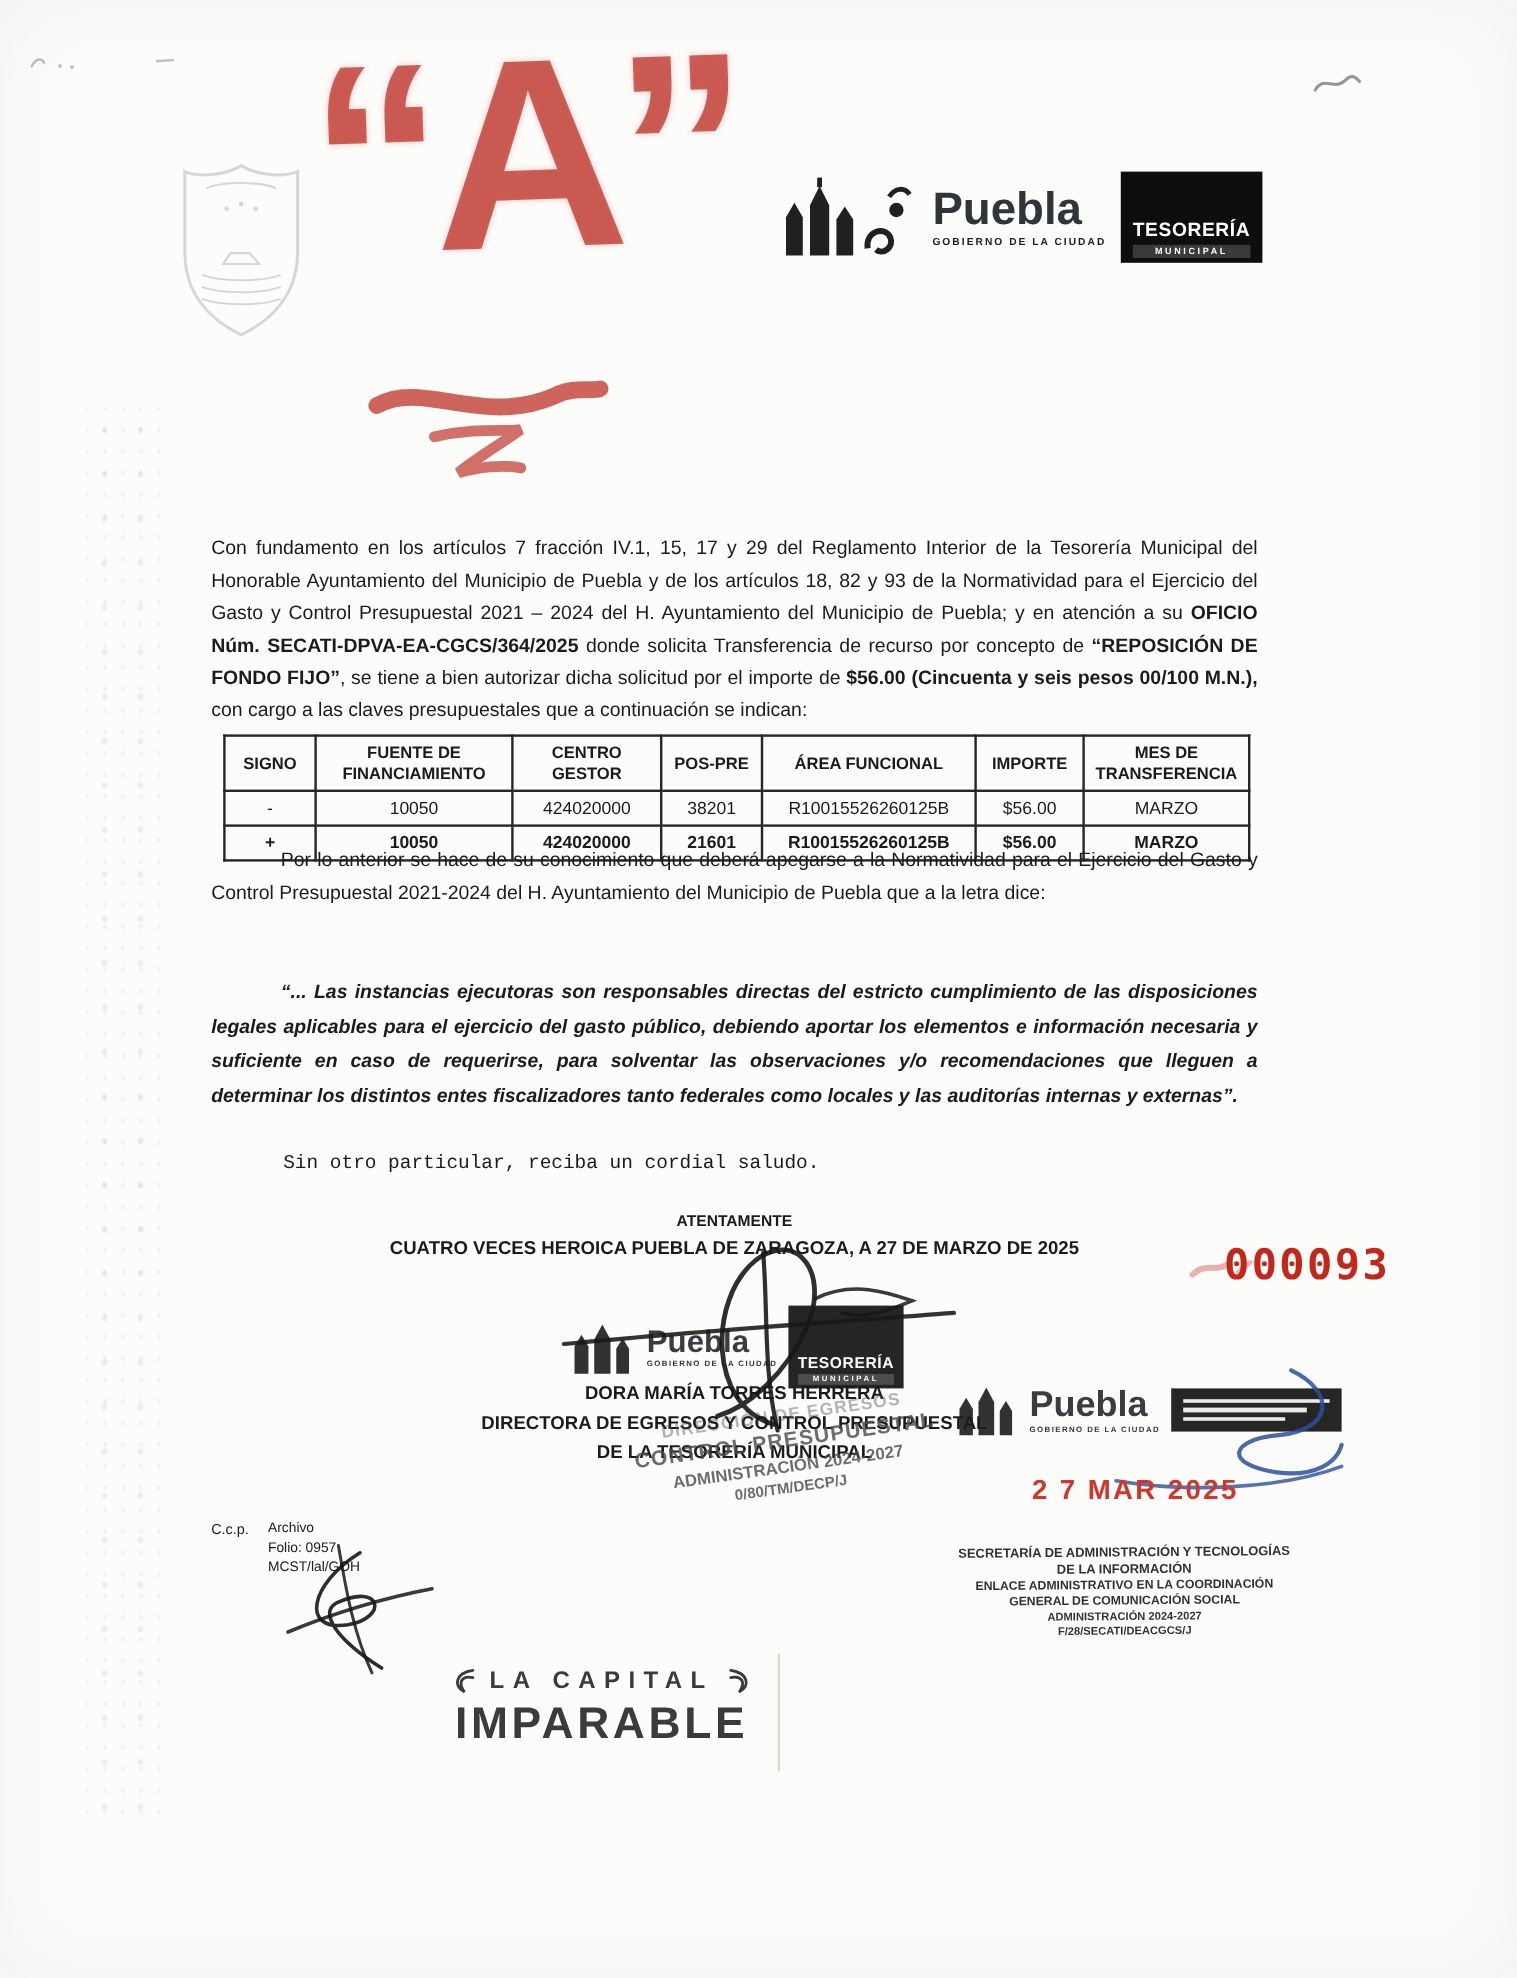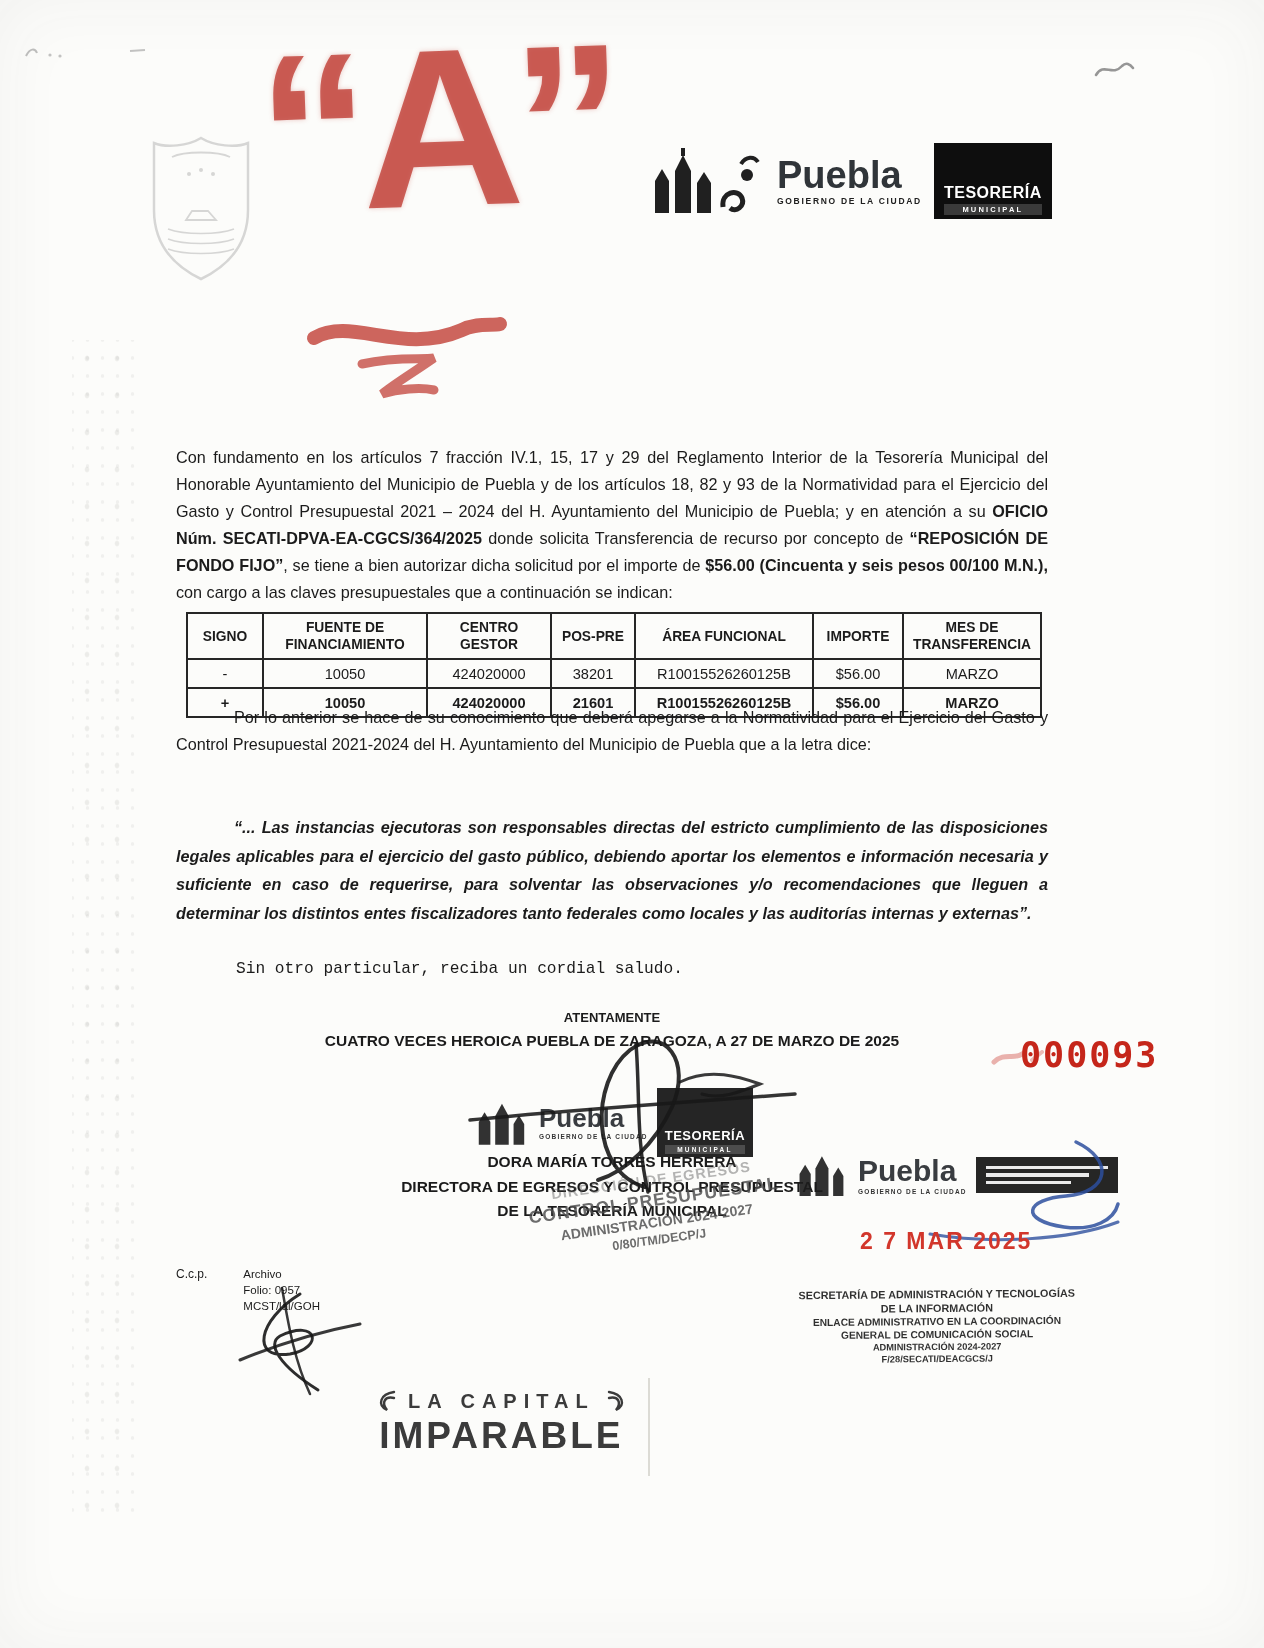--- a/index.html
+++ b/index.html
@@ -64,21 +64,21 @@
   .stamp-brand{ font-size:26px; font-weight:700; color:#24282c; line-height:1; }
   .stamp-tag{ font-size:6.5px; font-weight:700; letter-spacing:1.2px; margin-top:2px; }
   .badge-sm{ padding:4px 8px 3px; }
   .badge-sm .badge-top{ font-size:13px; }
   .badge-sm .badge-bottom{ font-size:6.5px; }
   .stamp-right .stamp-brand{ font-size:30px; }
   .badge-right{ background:#0f0f0f; width:142px; height:36px; padding:5px 10px;
                 display:flex; flex-direction:column; justify-content:center; gap:4px; }
   .badge-right div{ height:3.5px; background:#e9e9e9; }
 
-  .ccp{ display:flex; gap:36px; font-size:11.5px; line-height:16px; }
+  .ccp{ display:flex; gap:16px; font-size:11.5px; line-height:16px; }
   .ccp-label{ font-size:12px; }
 
   .secati{ text-align:center; font-weight:700; color:#1f1f1f; opacity:.92; transform:rotate(-.5deg); }
   .s-l{ font-size:10.8px; line-height:13.5px; }
   .s-m{ font-size:10.2px; line-height:13px; }
   .s-sm{ font-size:9.3px; line-height:12px; }
 
   .lci{ color:#3b3b3b; text-align:center; }
   .lci-top{ display:flex; align-items:center; justify-content:center; gap:10px;
             font-size:20px; font-weight:700; letter-spacing:7px; }

